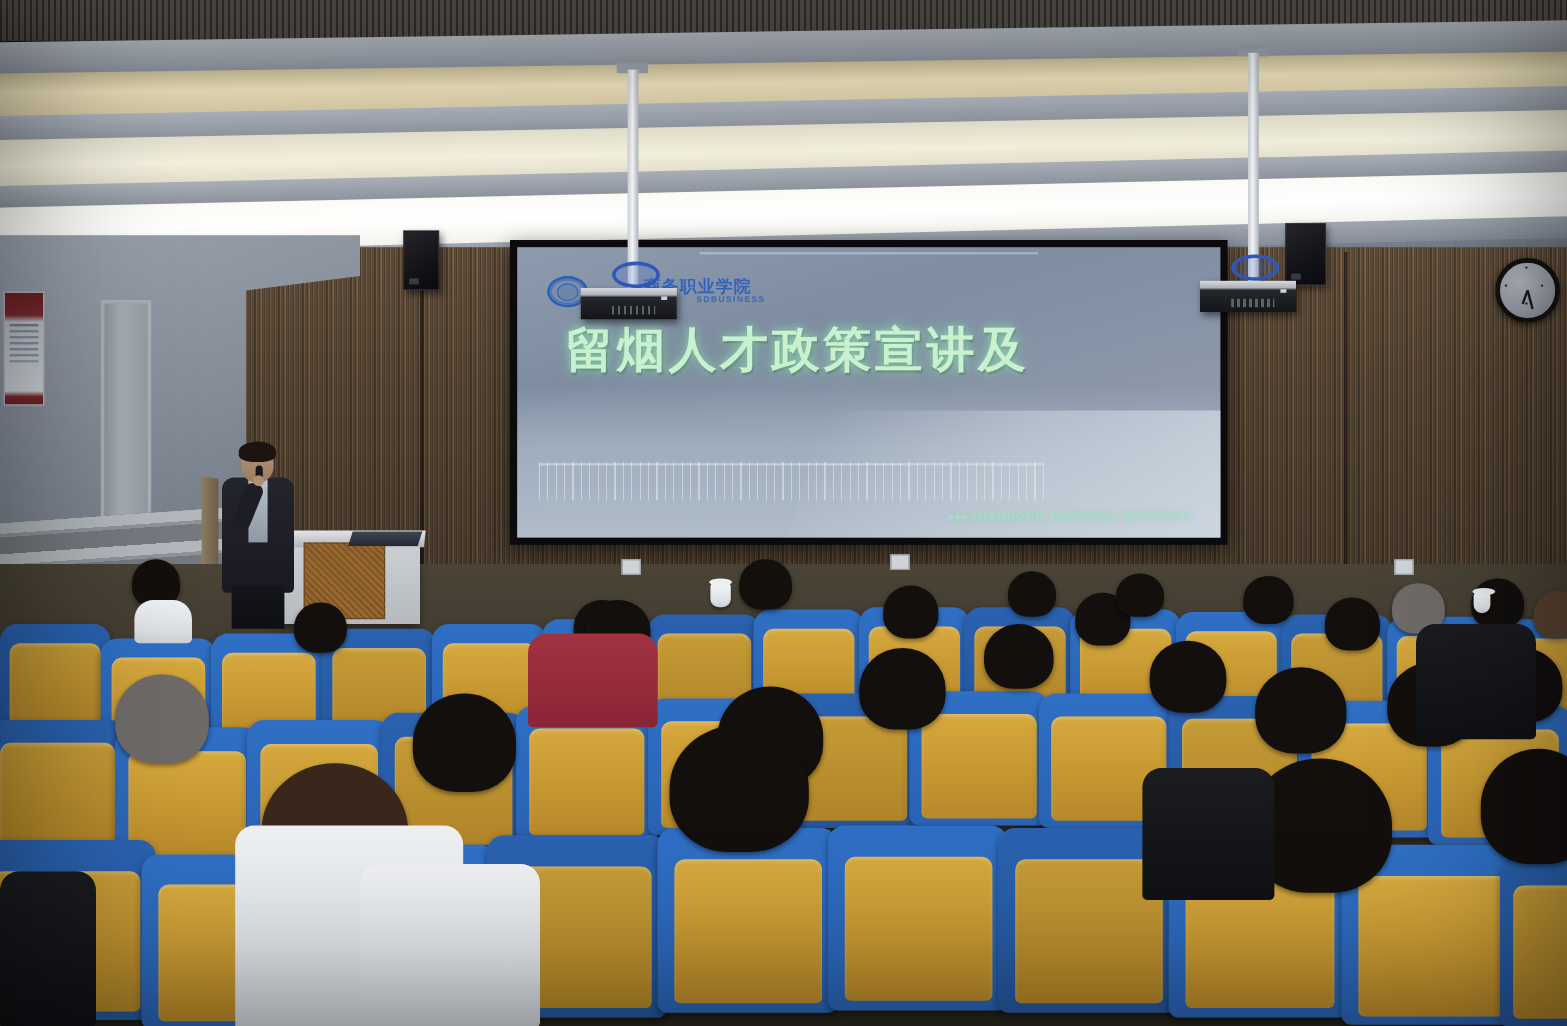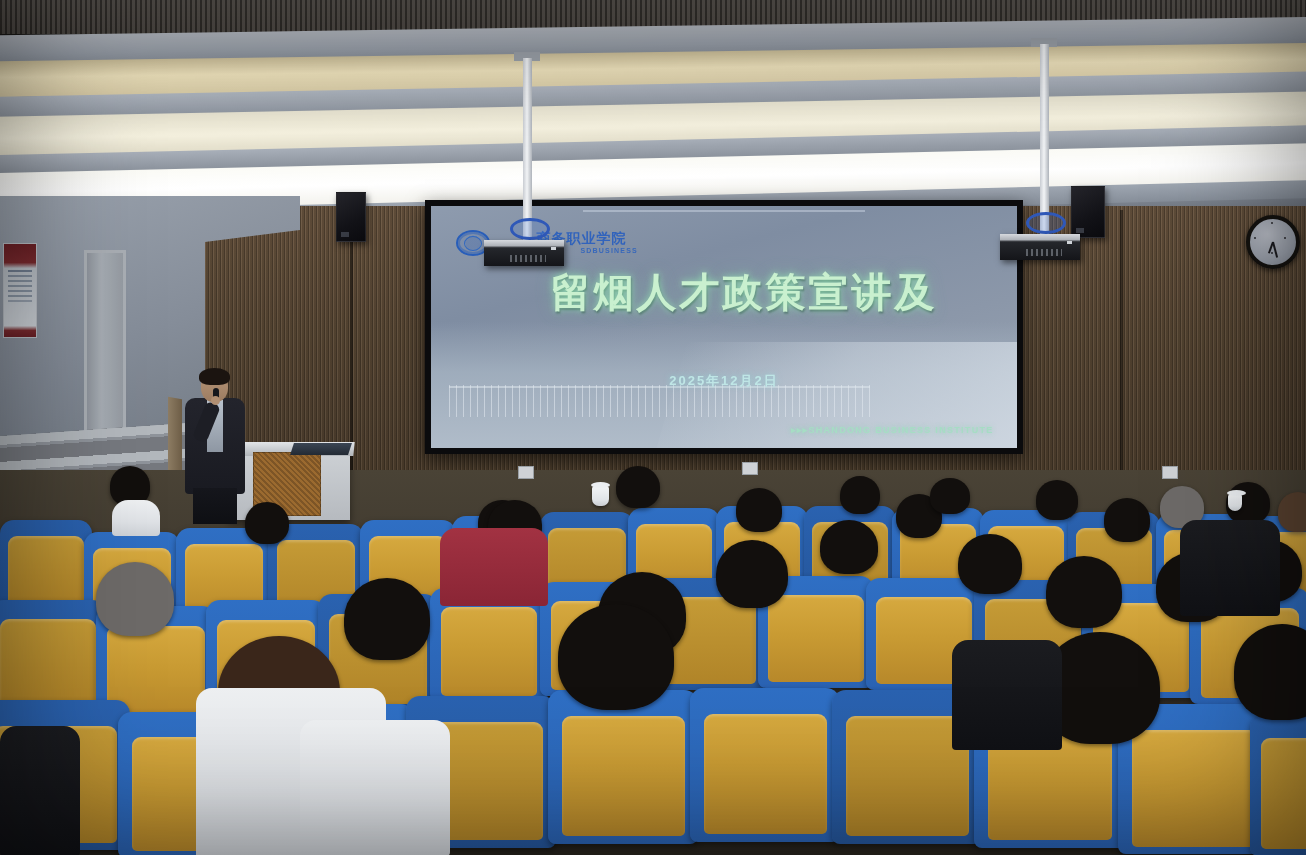--- a/index.html
+++ b/index.html
@@ -95,21 +95,21 @@
     border:2px solid rgba(36,92,186,.95);
     background:radial-gradient(circle at 50% 50%, rgba(30,84,178,.25) 0 40%, rgba(30,84,178,.1) 41% 100%);
     box-shadow:inset 0 0 0 2px rgba(36,92,186,.45);}
   .scr-logo::after{content:"";position:absolute;left:6px;top:4px;width:16px;height:13px;
     border-radius:50%;border:1px solid rgba(40,100,195,.9);}
   .scr-logotext{position:absolute;left:18%;top:10%;font-size:14px;font-weight:700;
     color:rgba(42,96,190,.92);letter-spacing:1px;white-space:nowrap;}
   .scr-logoen{position:absolute;left:25.5%;top:17%;font-size:7px;font-weight:700;
     color:rgba(42,96,190,.85);letter-spacing:1.2px;white-space:nowrap;}
 
-  .scr-title{position:absolute;left:0;right:0;top:27%;text-align:center;line-height:1.06;padding-left:40px;}
+  .scr-title{position:absolute;left:0;right:0;top:27%;line-height:1.06;padding-left:40px;}
   .scr-title span{display:block;font-size:40px;font-weight:700;letter-spacing:3px;
     color:#c9f0cf;text-shadow:0 0 7px rgba(150,230,180,.85),0 0 18px rgba(110,200,160,.45),
       1px 2px 2px rgba(20,50,40,.5);}
   .scr-sub{position:absolute;left:0;right:0;top:69%;text-align:center;line-height:1.25;}
   .scr-sub span{display:block;font-size:13px;font-weight:700;letter-spacing:2px;
     color:#bfe6e6;text-shadow:0 0 6px rgba(140,220,220,.75);}
   .scr-foot{position:absolute;right:4%;bottom:5.5%;font-size:9px;font-weight:700;letter-spacing:1.3px;
     color:#a6ddc4;text-shadow:0 0 5px rgba(130,215,175,.7);white-space:nowrap;}
 
   
@@ -243,21 +243,20 @@
       <div class="scr-topline"></div>
 
       <div class="scr-logo"></div>
       <div class="scr-logotext">商务职业学院</div>
       <div class="scr-logoen">SDBUSINESS</div>
 
       <div class="scr-title">
         <span>留烟人才政策宣讲及</span>
       </div>
       <div class="scr-sub">
-        <span>2025年12月2日</span>
       </div>
       <div class="scr-foot">▸▸▸SHANDONG  BUSINESS INSTITUTE</div>
     </div>
   </div>
 
   <div class="proj-mount p1-mount"></div>
   <div class="proj-pole p1-pole"></div>
   <div class="proj-yoke p1-yoke"></div>
   <div class="proj-body p1-body">
     <div class="vent"></div>

